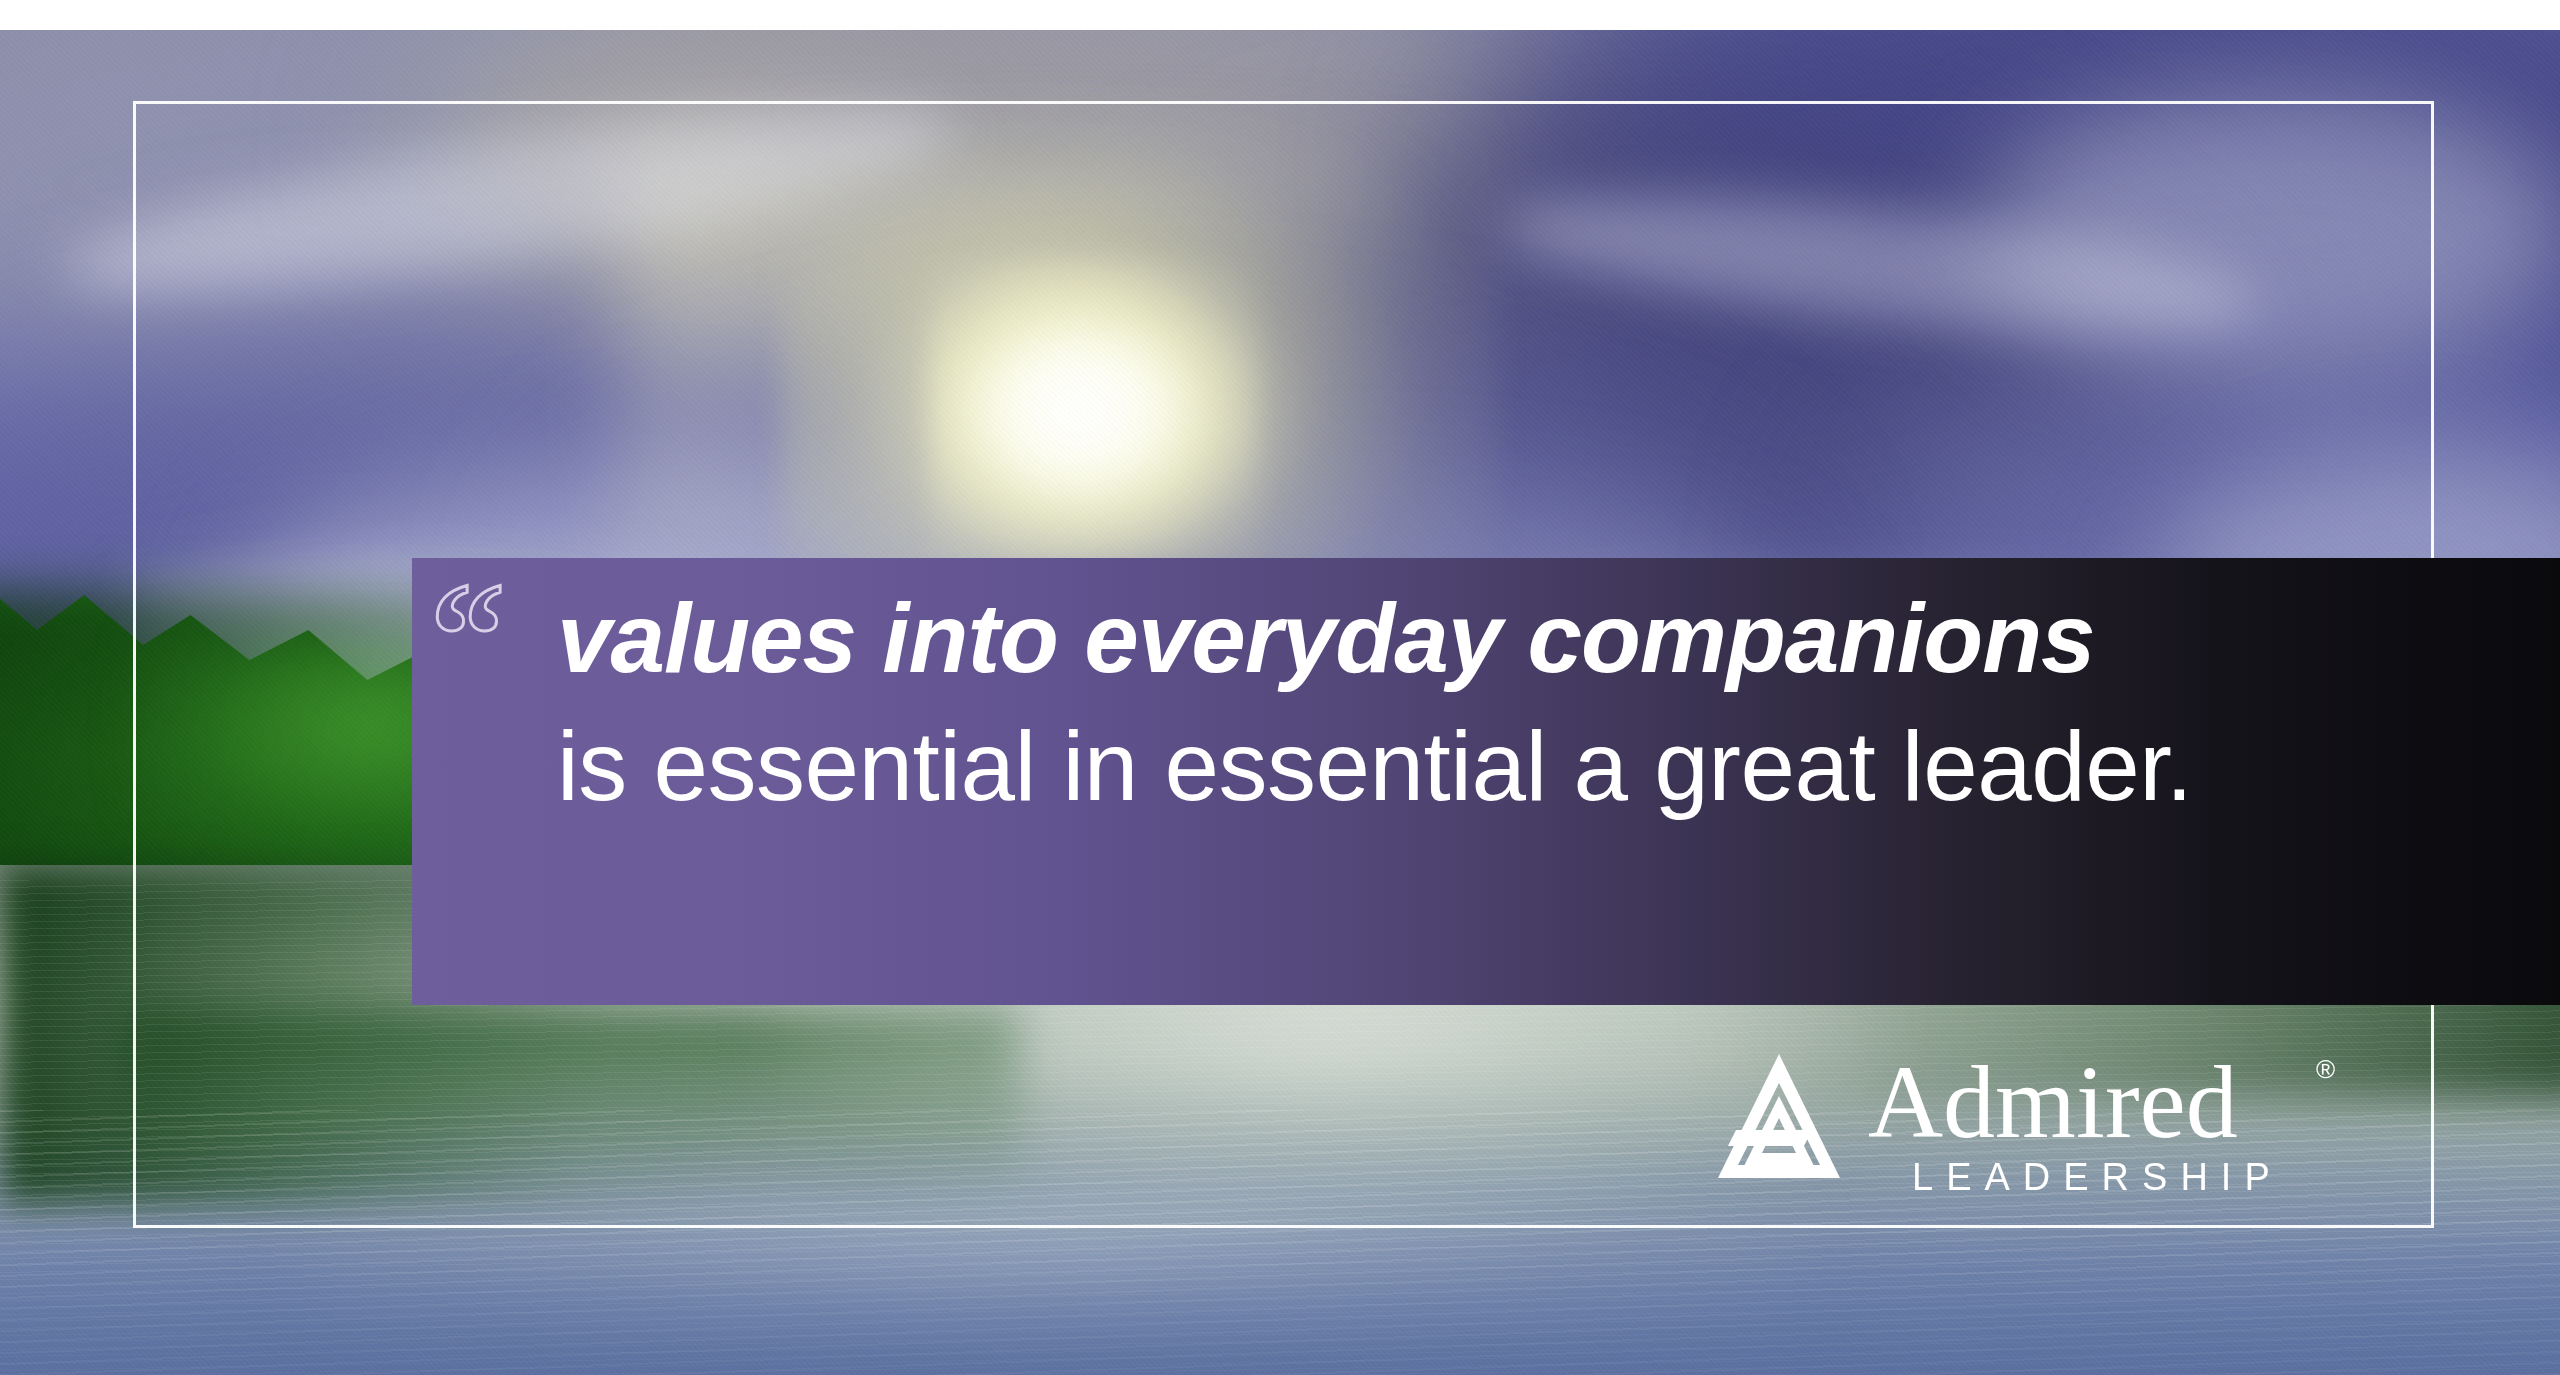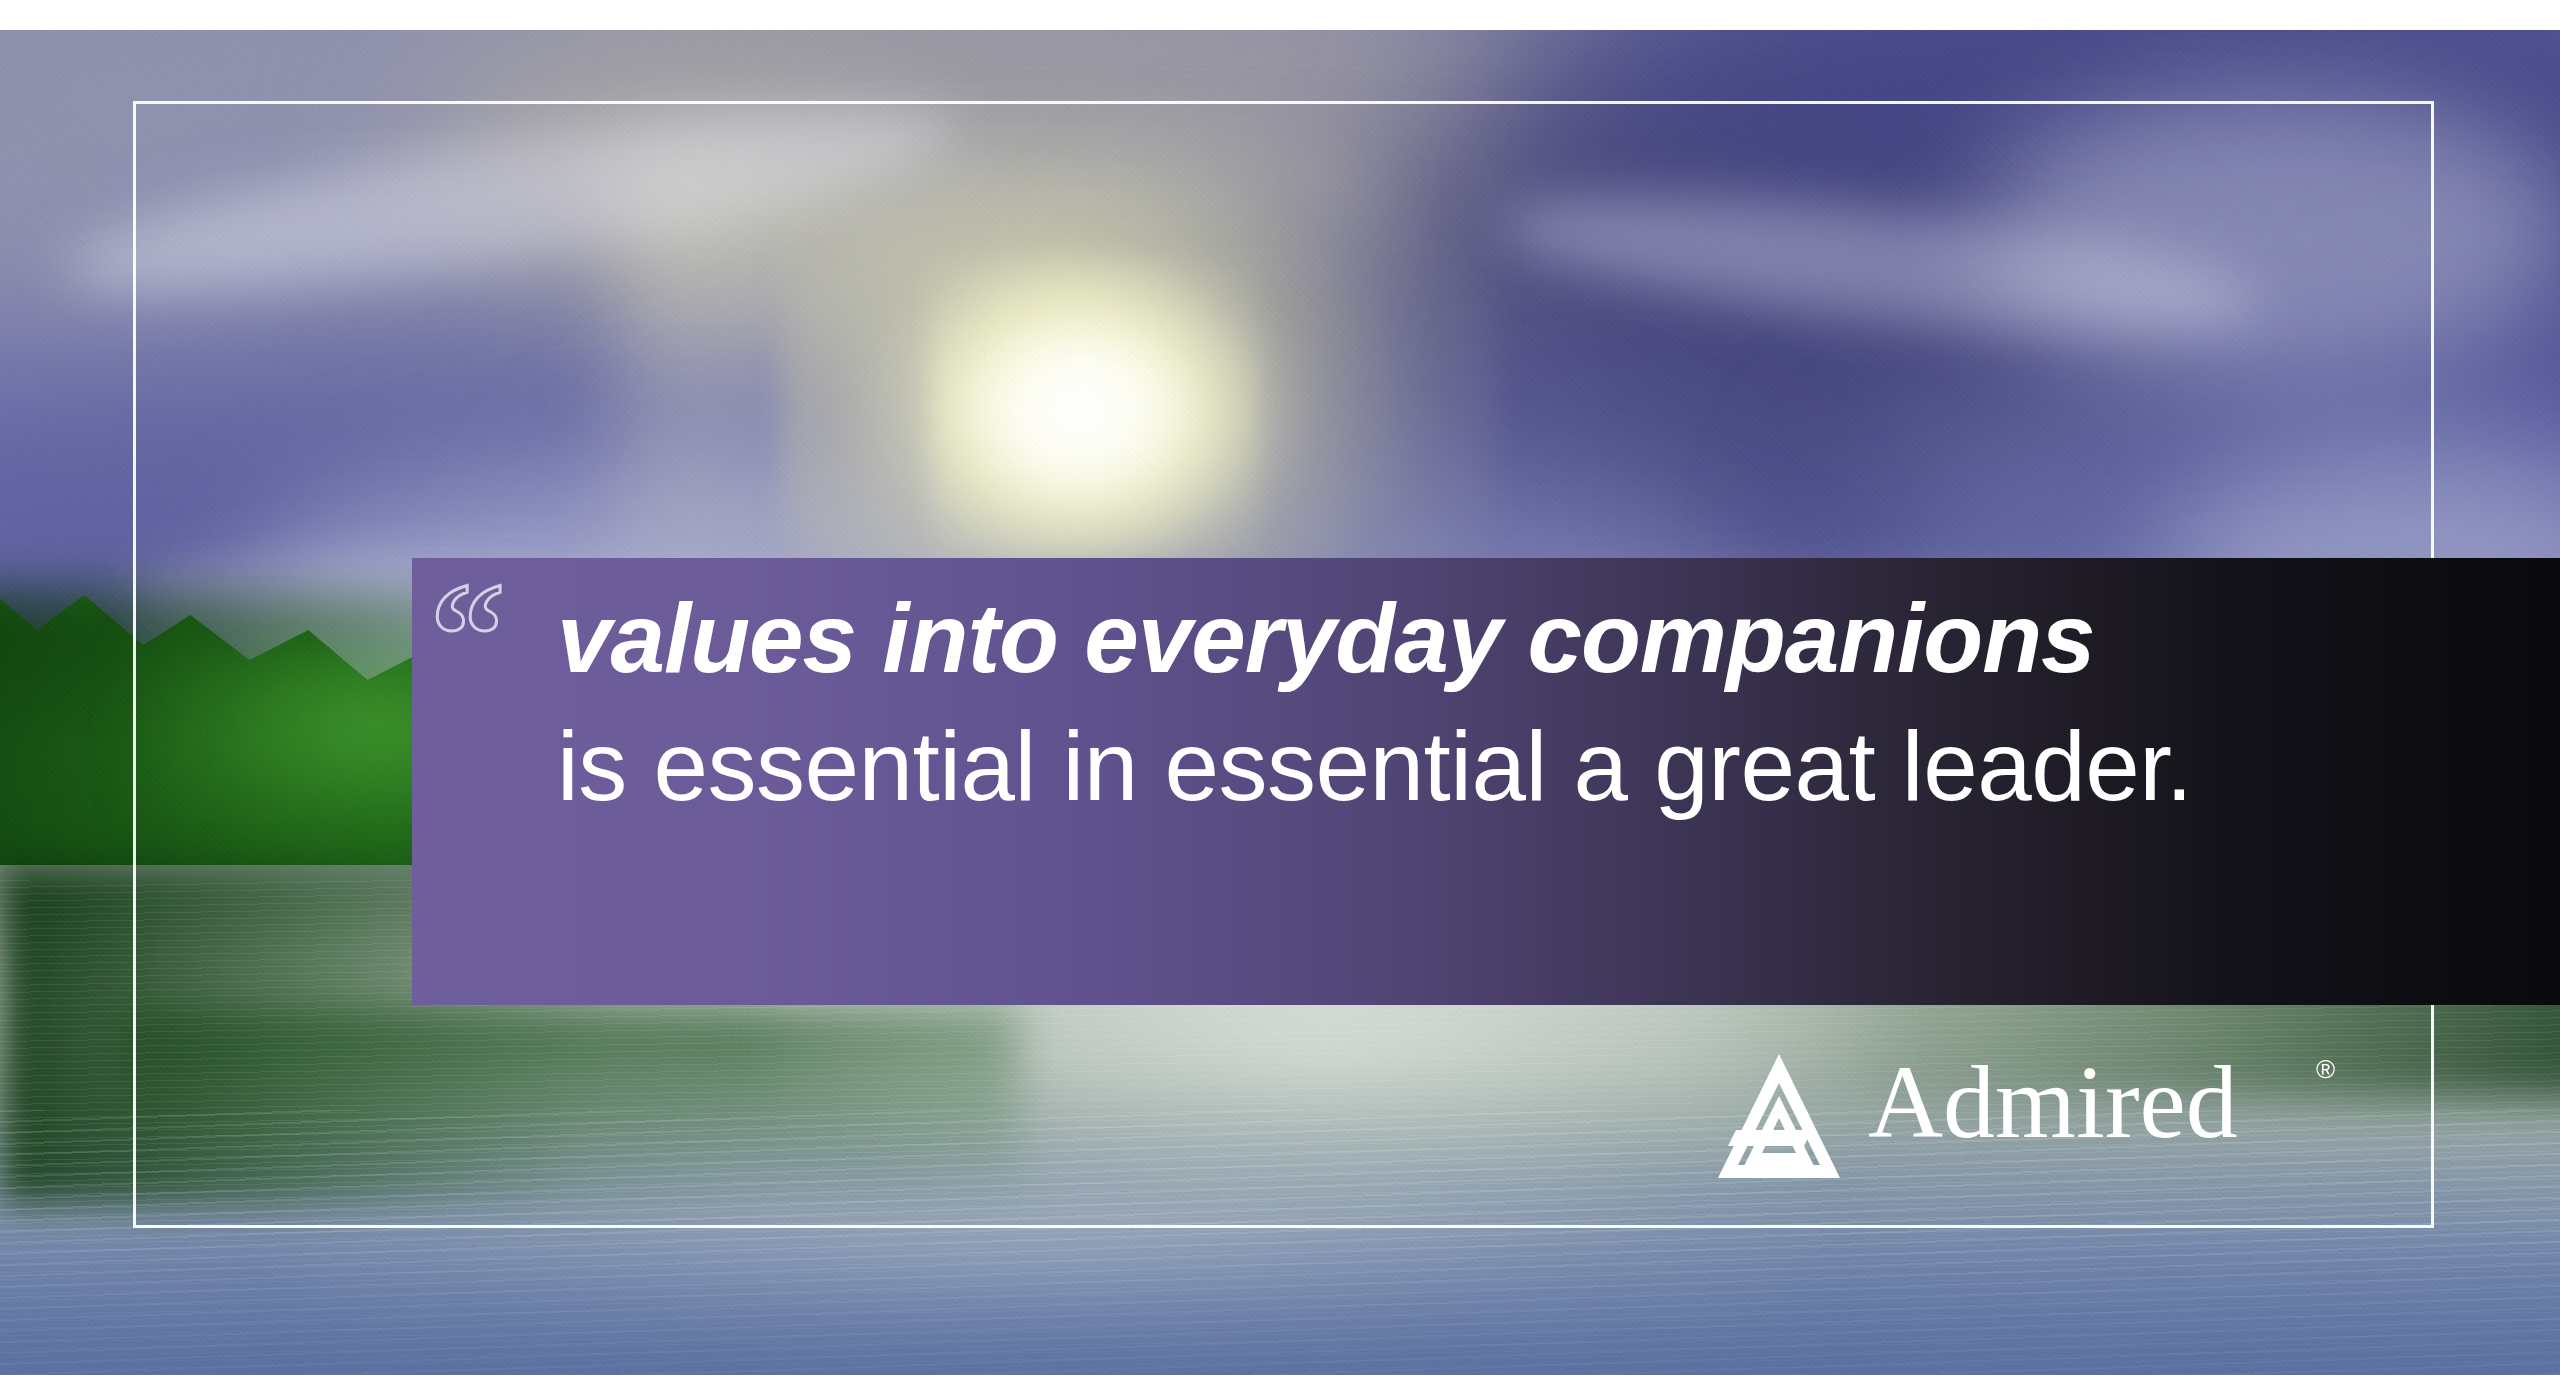--- a/index.html
+++ b/index.html
@@ -371,15 +371,16 @@
     <svg class="logo-mark" viewBox="0 0 126 132">
       <path fill="#ffffff" d="M63 2 L124 126 L2 126 Z M63 31 L22 113 L104 113 Z"></path>
       <path fill="#ffffff" d="M63 44 L98 114 L28 114 Z M63 66 L46 101 L80 101 Z"></path>
       <path fill="#ffffff" d="M20 78 L96 78 L88 94 L12 94 Z"></path>
     </svg>
 
     <div class="logo-word">Admired</div>
 
     <div class="logo-reg">®</div>
 
+    <div class="logo-sub">LEADERSHIP</div>
   </div>
 
 </div>
 
 </body></html>

